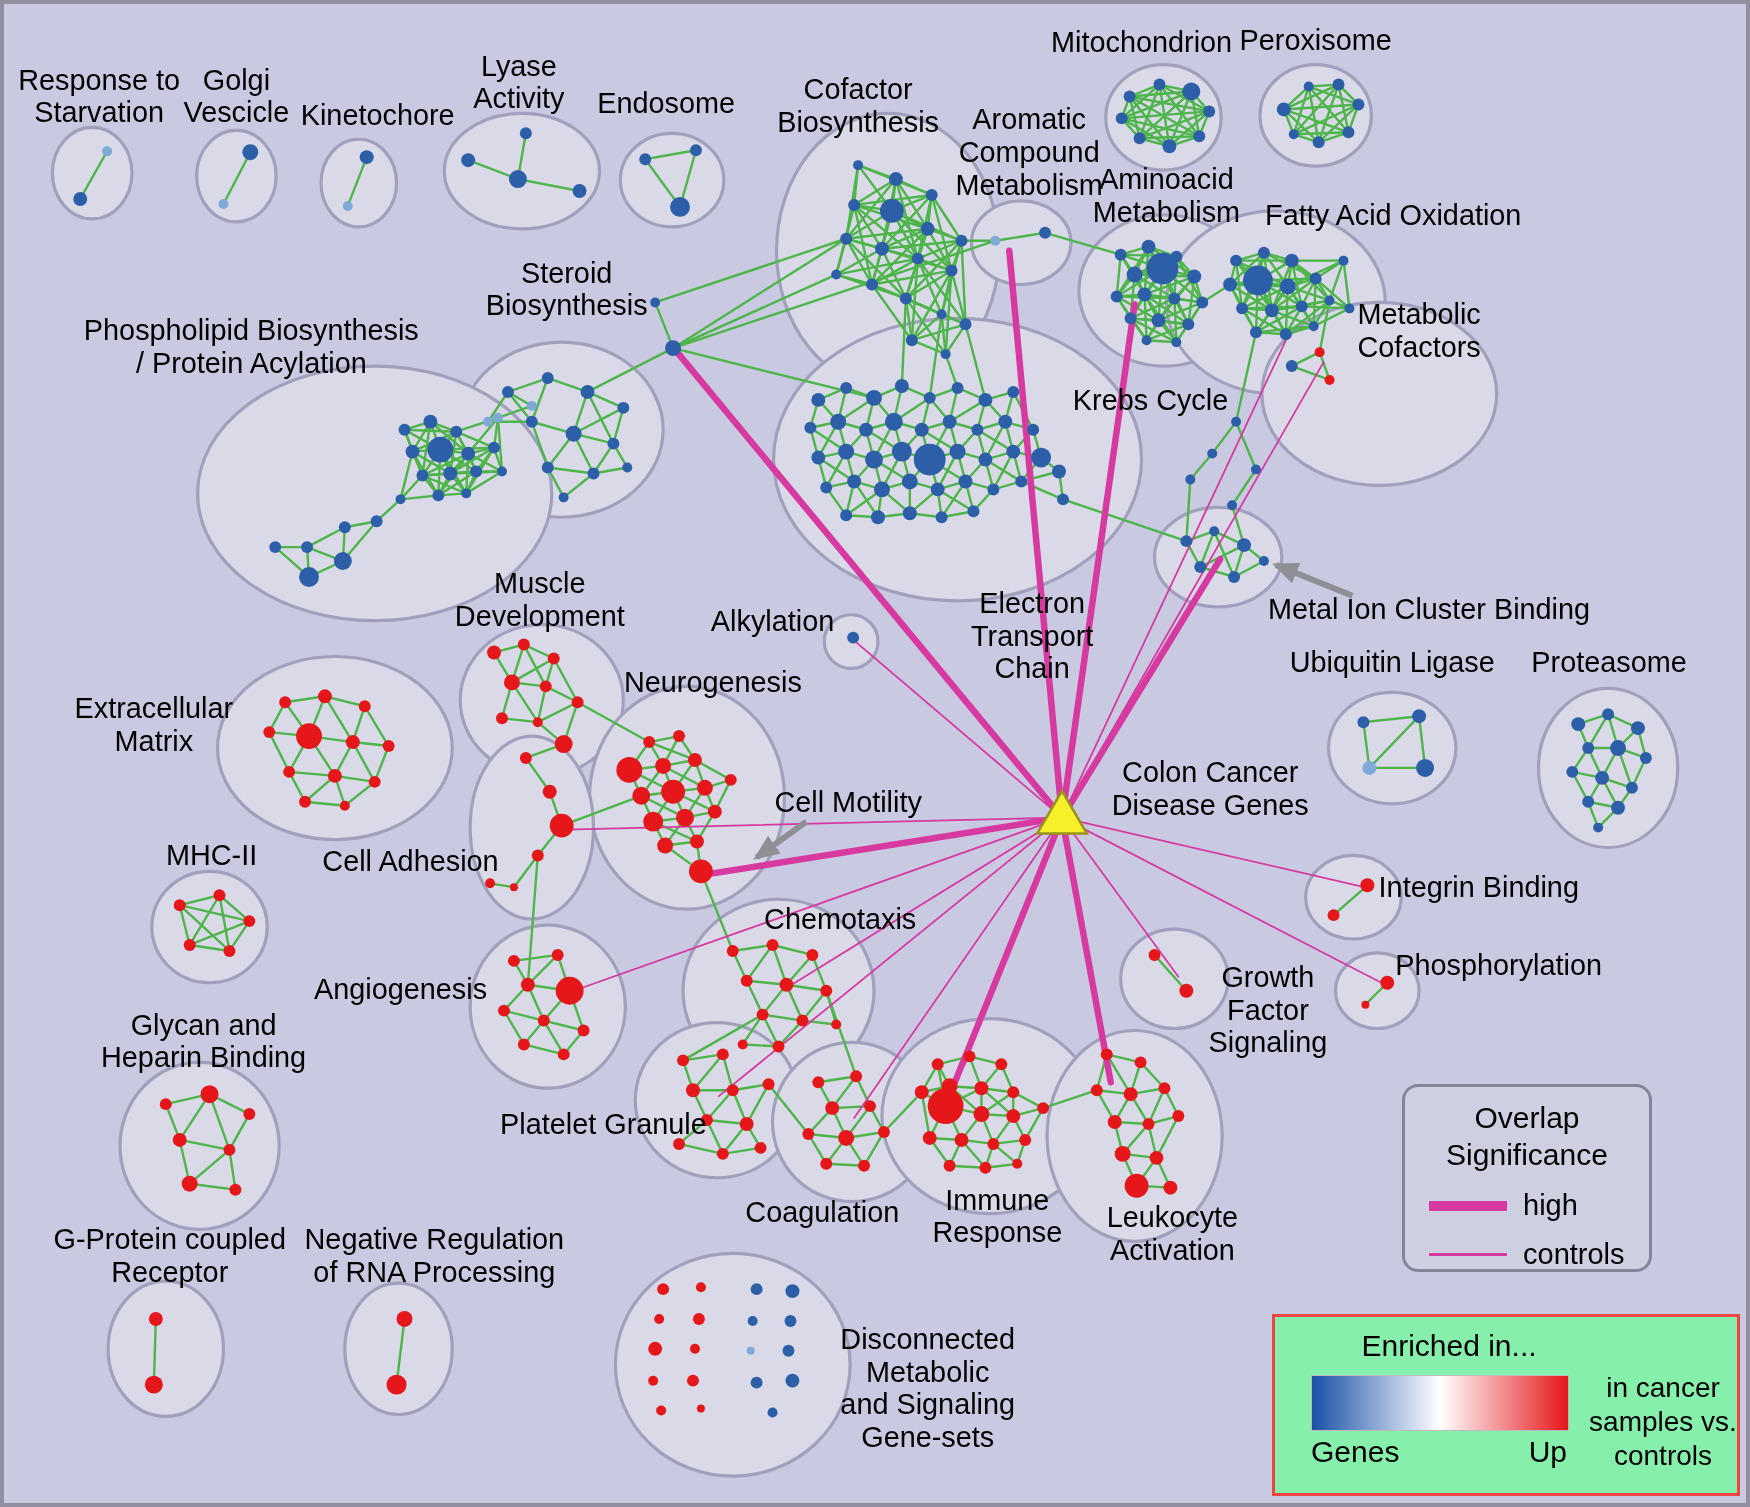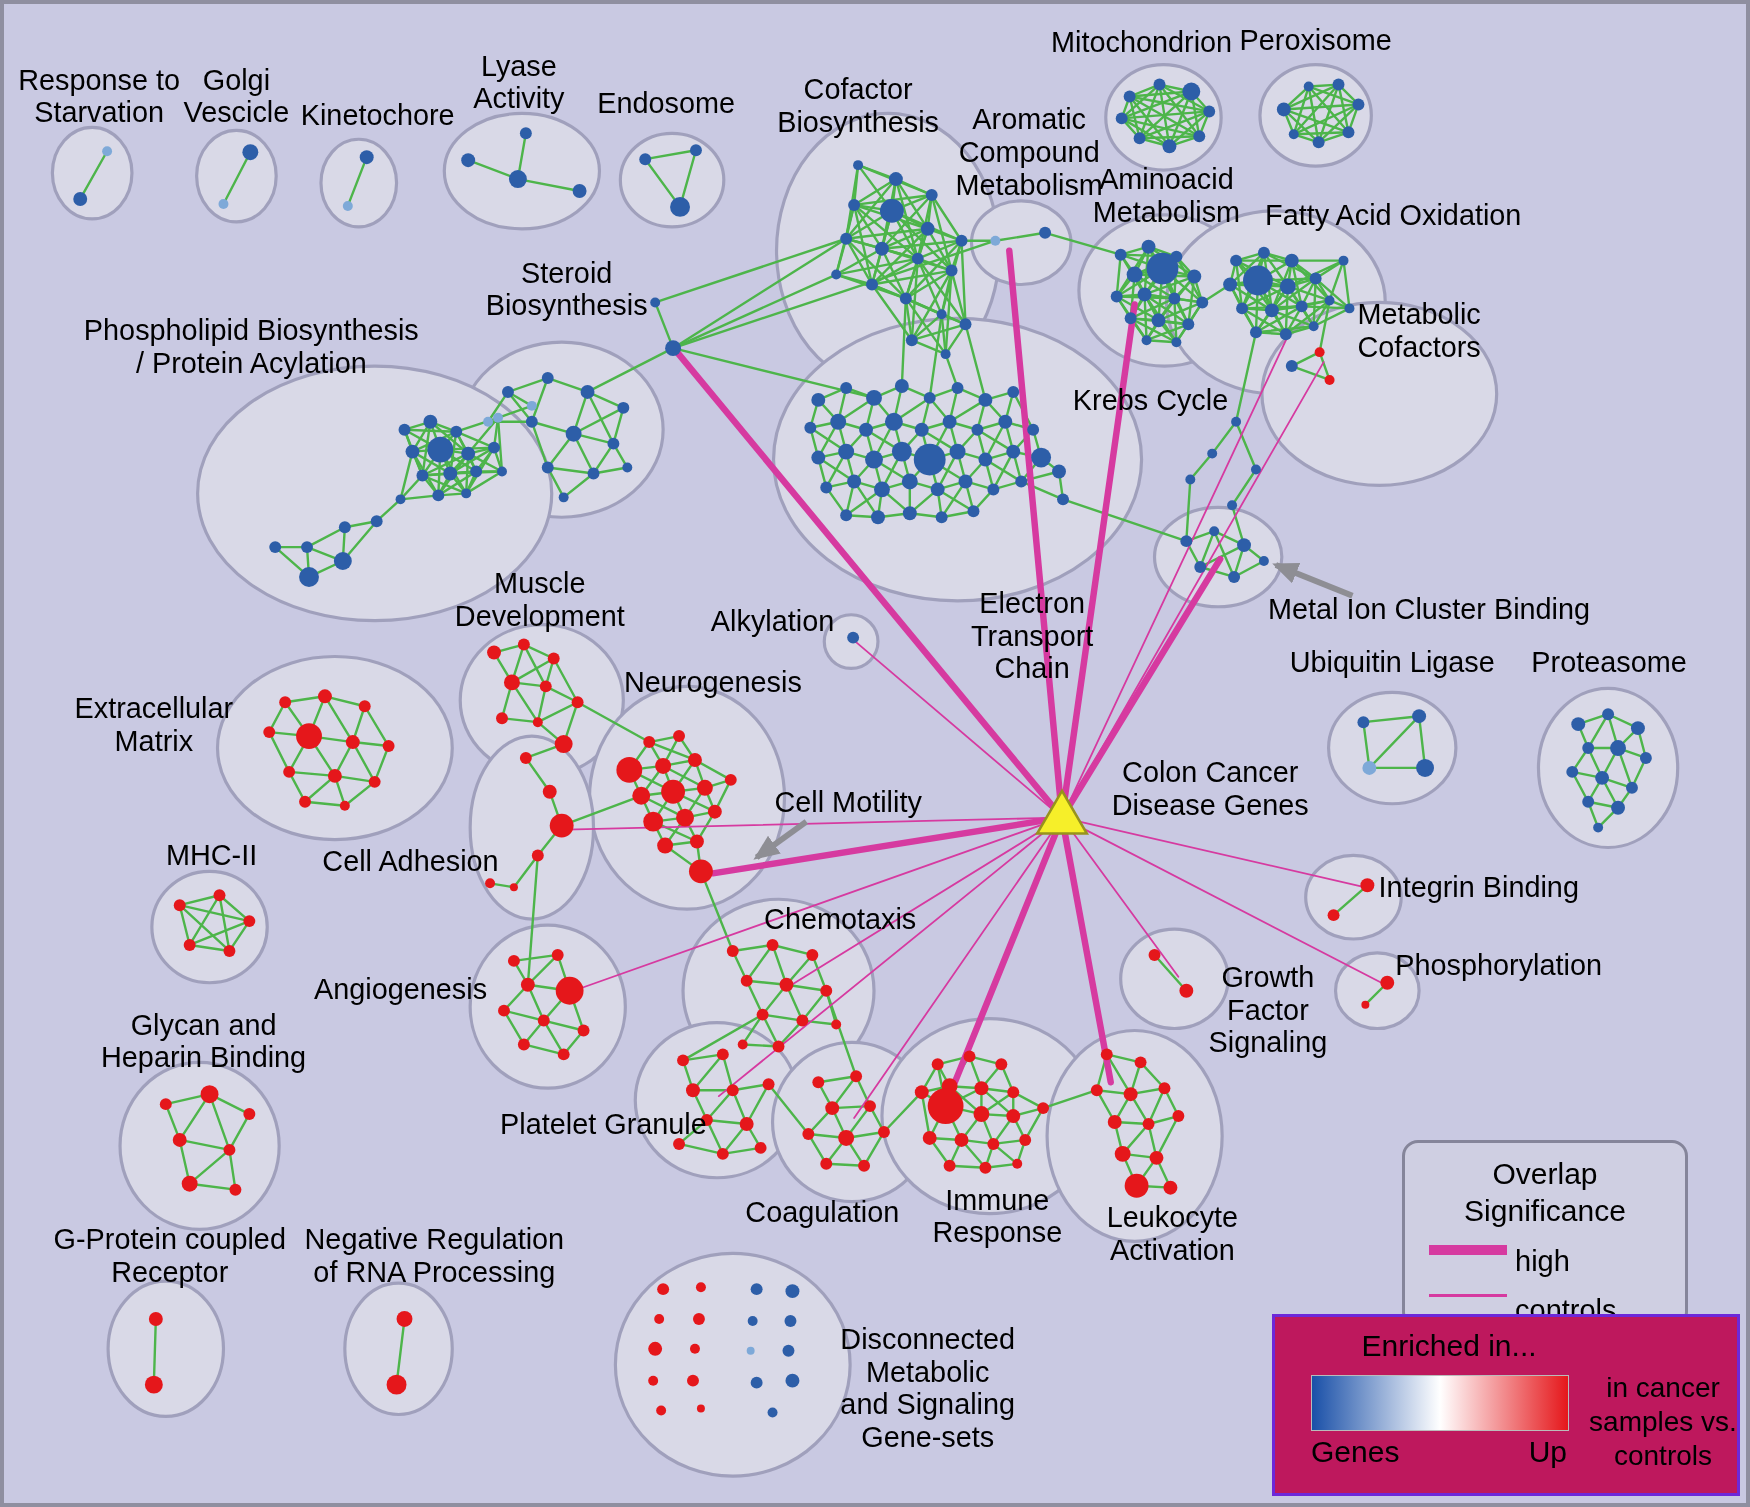--- a/index.html
+++ b/index.html
@@ -1,26 +1,26 @@
 <!DOCTYPE html>
 <html><head>
 <meta charset="utf-8">
 <style>
   html,body{margin:0;padding:0;background:#ffffff;}
   .frame{position:relative;width:1750px;height:1507px;background:#c9c9e2;border:4px solid #8f8fa0;box-sizing:border-box;overflow:hidden;font-family:"Liberation Sans",sans-serif;}
   .frame svg{position:absolute;left:0;top:0;width:100%;height:100%;display:block;}
   .legend{position:absolute;color:#000;}
-  .legend-sig{left:1398px;top:1136px;width:286px;height:188px;border:3px solid #85859a;border-radius:16px;background:#cfcfe2;box-sizing:border-box;}
+  .legend-sig{left:1398px;top:1080px;width:250px;height:188px;border:3px solid #85859a;border-radius:16px;background:#cfcfe2;box-sizing:border-box;}
   .legend-sig .sig-title{font-size:30px;line-height:37px;text-align:center;width:190px;margin:12px auto 4px auto;}
-  .legend-row{display:flex;align-items:flex-start;gap:8px;margin:16px 0 0 24px;}
+  .legend-row{display:flex;align-items:center;gap:16px;margin:16px 0 0 24px;}
   .sig-line{display:inline-block;width:78px;}
   .sig-high{height:10px;}
   .sig-moderate{height:3px;}
   .sig-label{font-size:29px;}
-  .legend-enrich{left:1268px;top:1310px;width:468px;height:182px;border:3px solid #6d28d9;background:#be185d;box-sizing:border-box;}
+  .legend-enrich{left:1268px;top:1310px;width:468px;height:182px;border:3px solid #ef4444;background:#86efac;box-sizing:border-box;}
   .enrich-title{font-size:30px;text-align:center;width:300px;margin:12px 0 8px 24px;}
   .enrich-body{display:flex;align-items:center;}
   .enrich-left{margin-left:36px;}
   .gradient-bar{width:256px;height:54px;border:1px solid #bbb;}
   .enrich-ends{display:flex;justify-content:space-between;width:256px;font-size:30px;margin-top:4px;}
   .enrich-note{font-size:28px;line-height:34px;text-align:center;width:160px;margin-left:20px;}
 </style>
 </head>
 <body>
 

